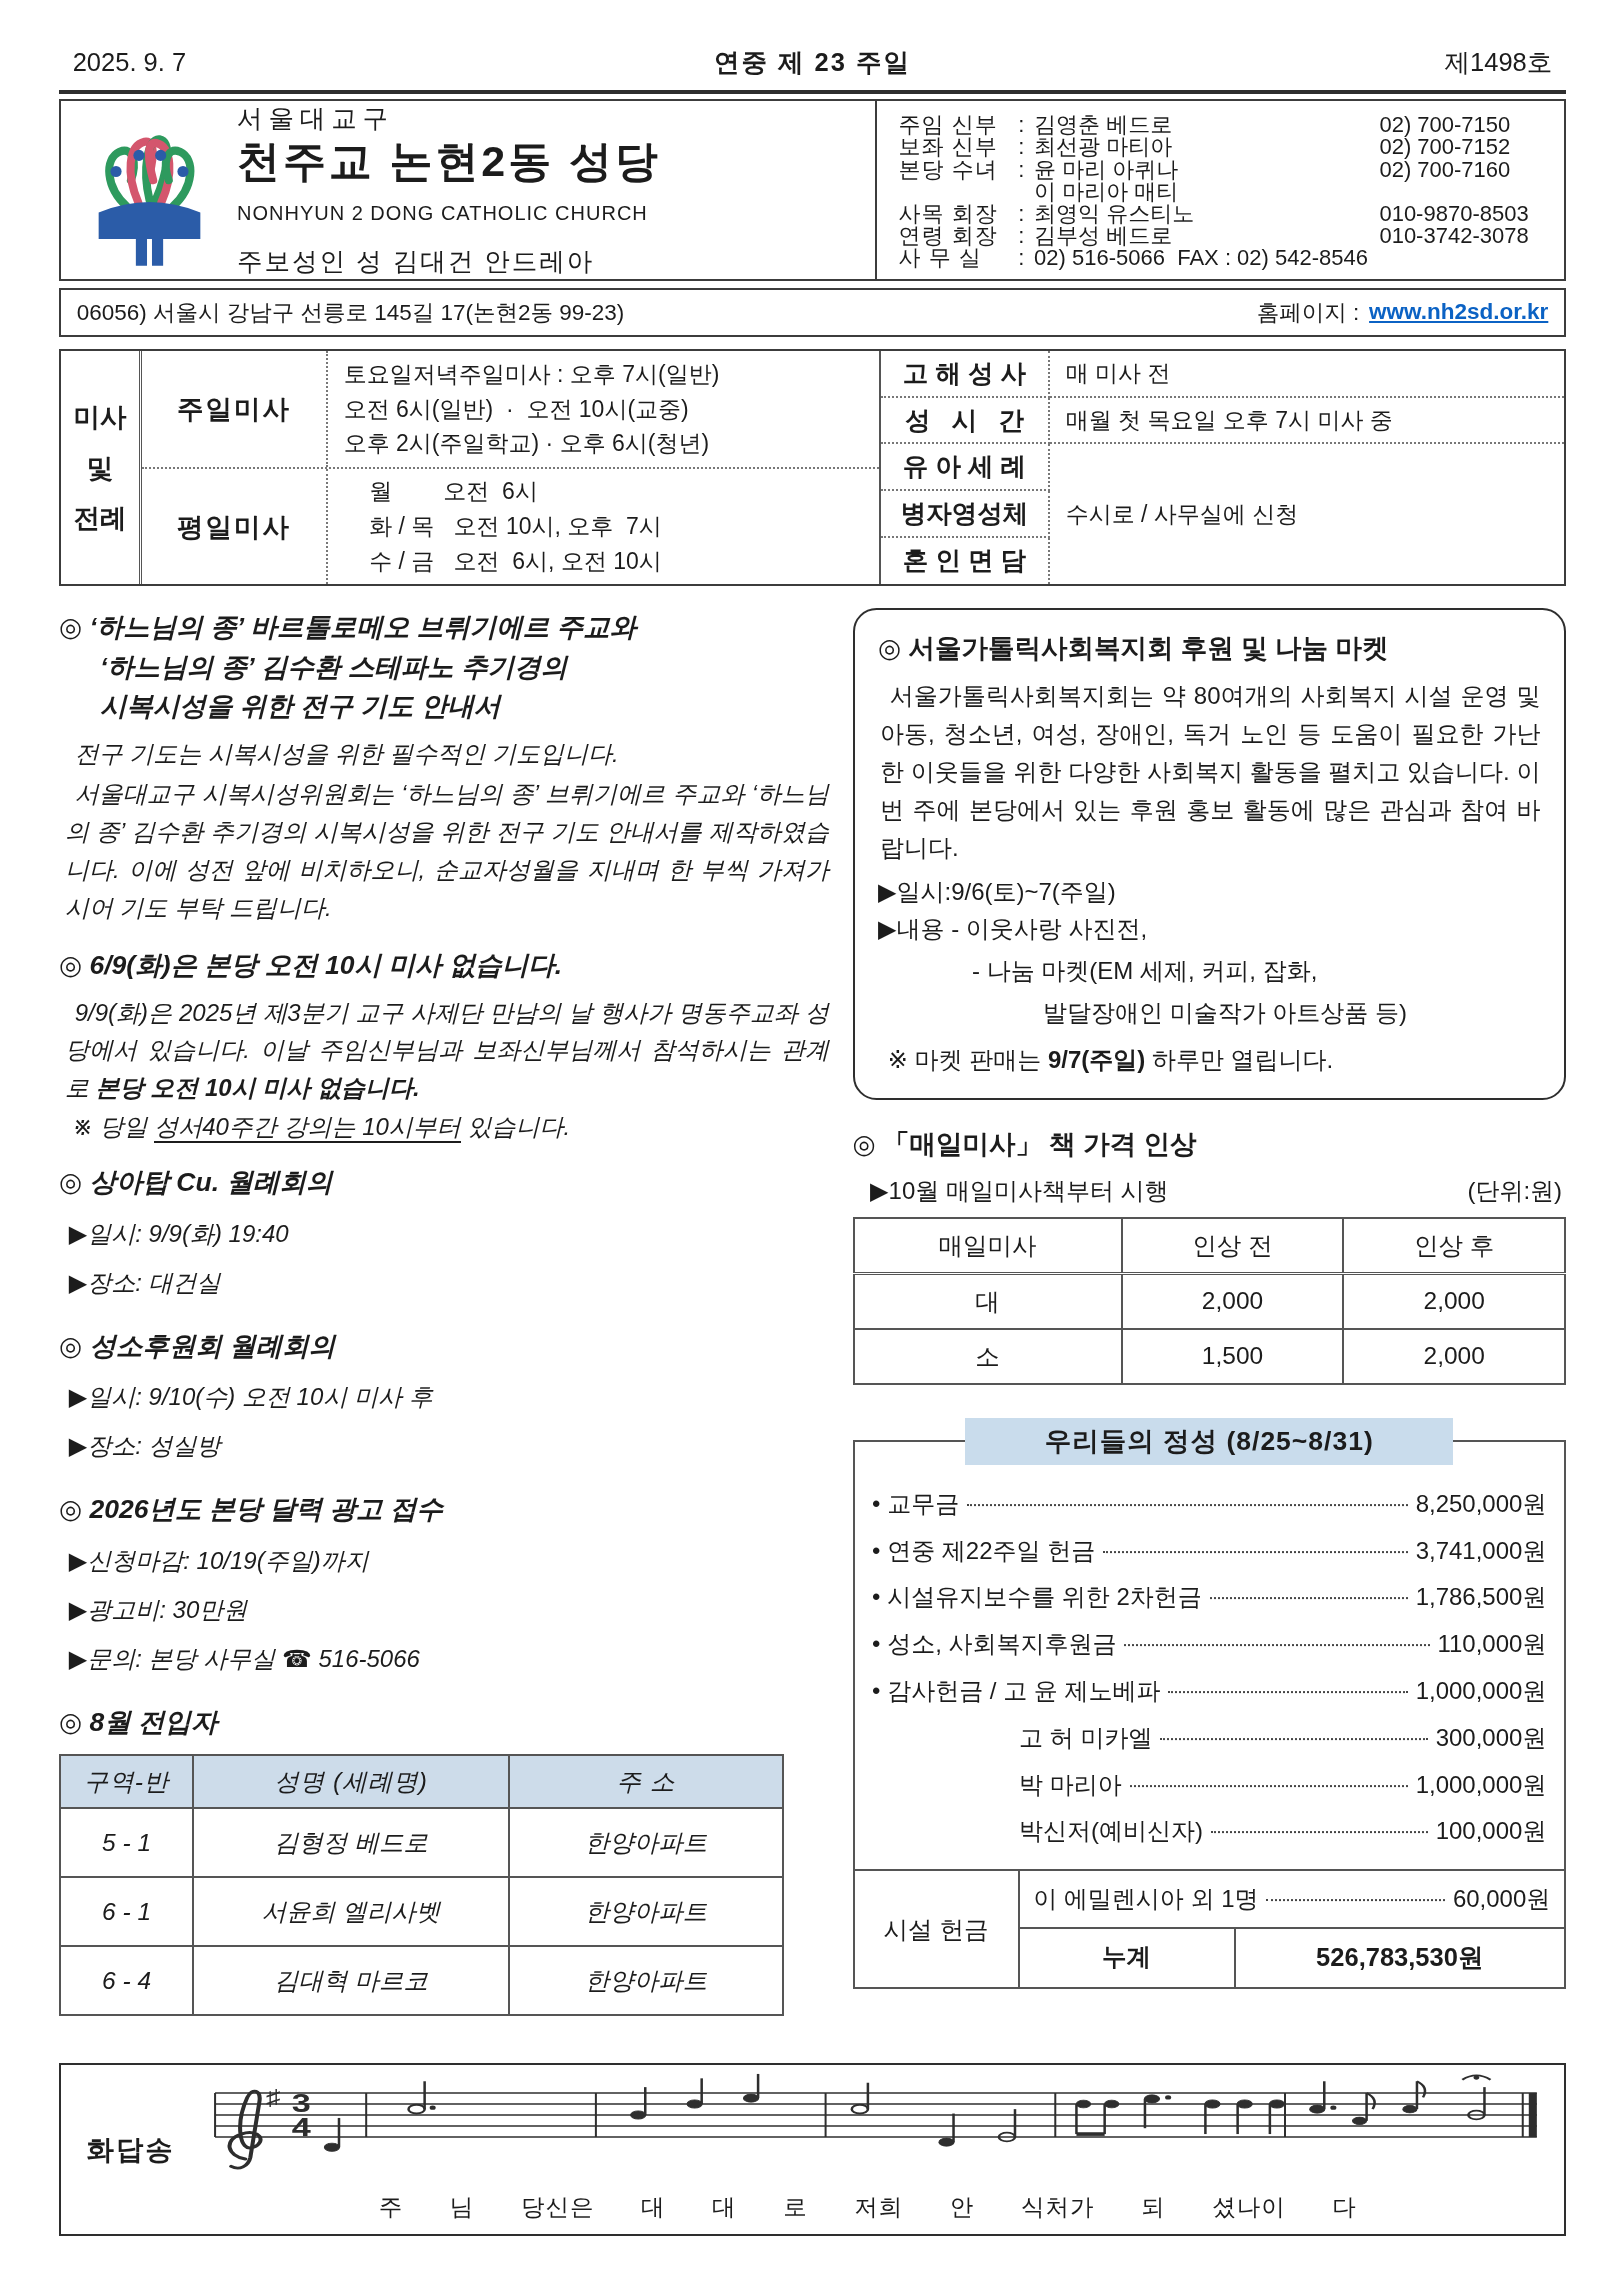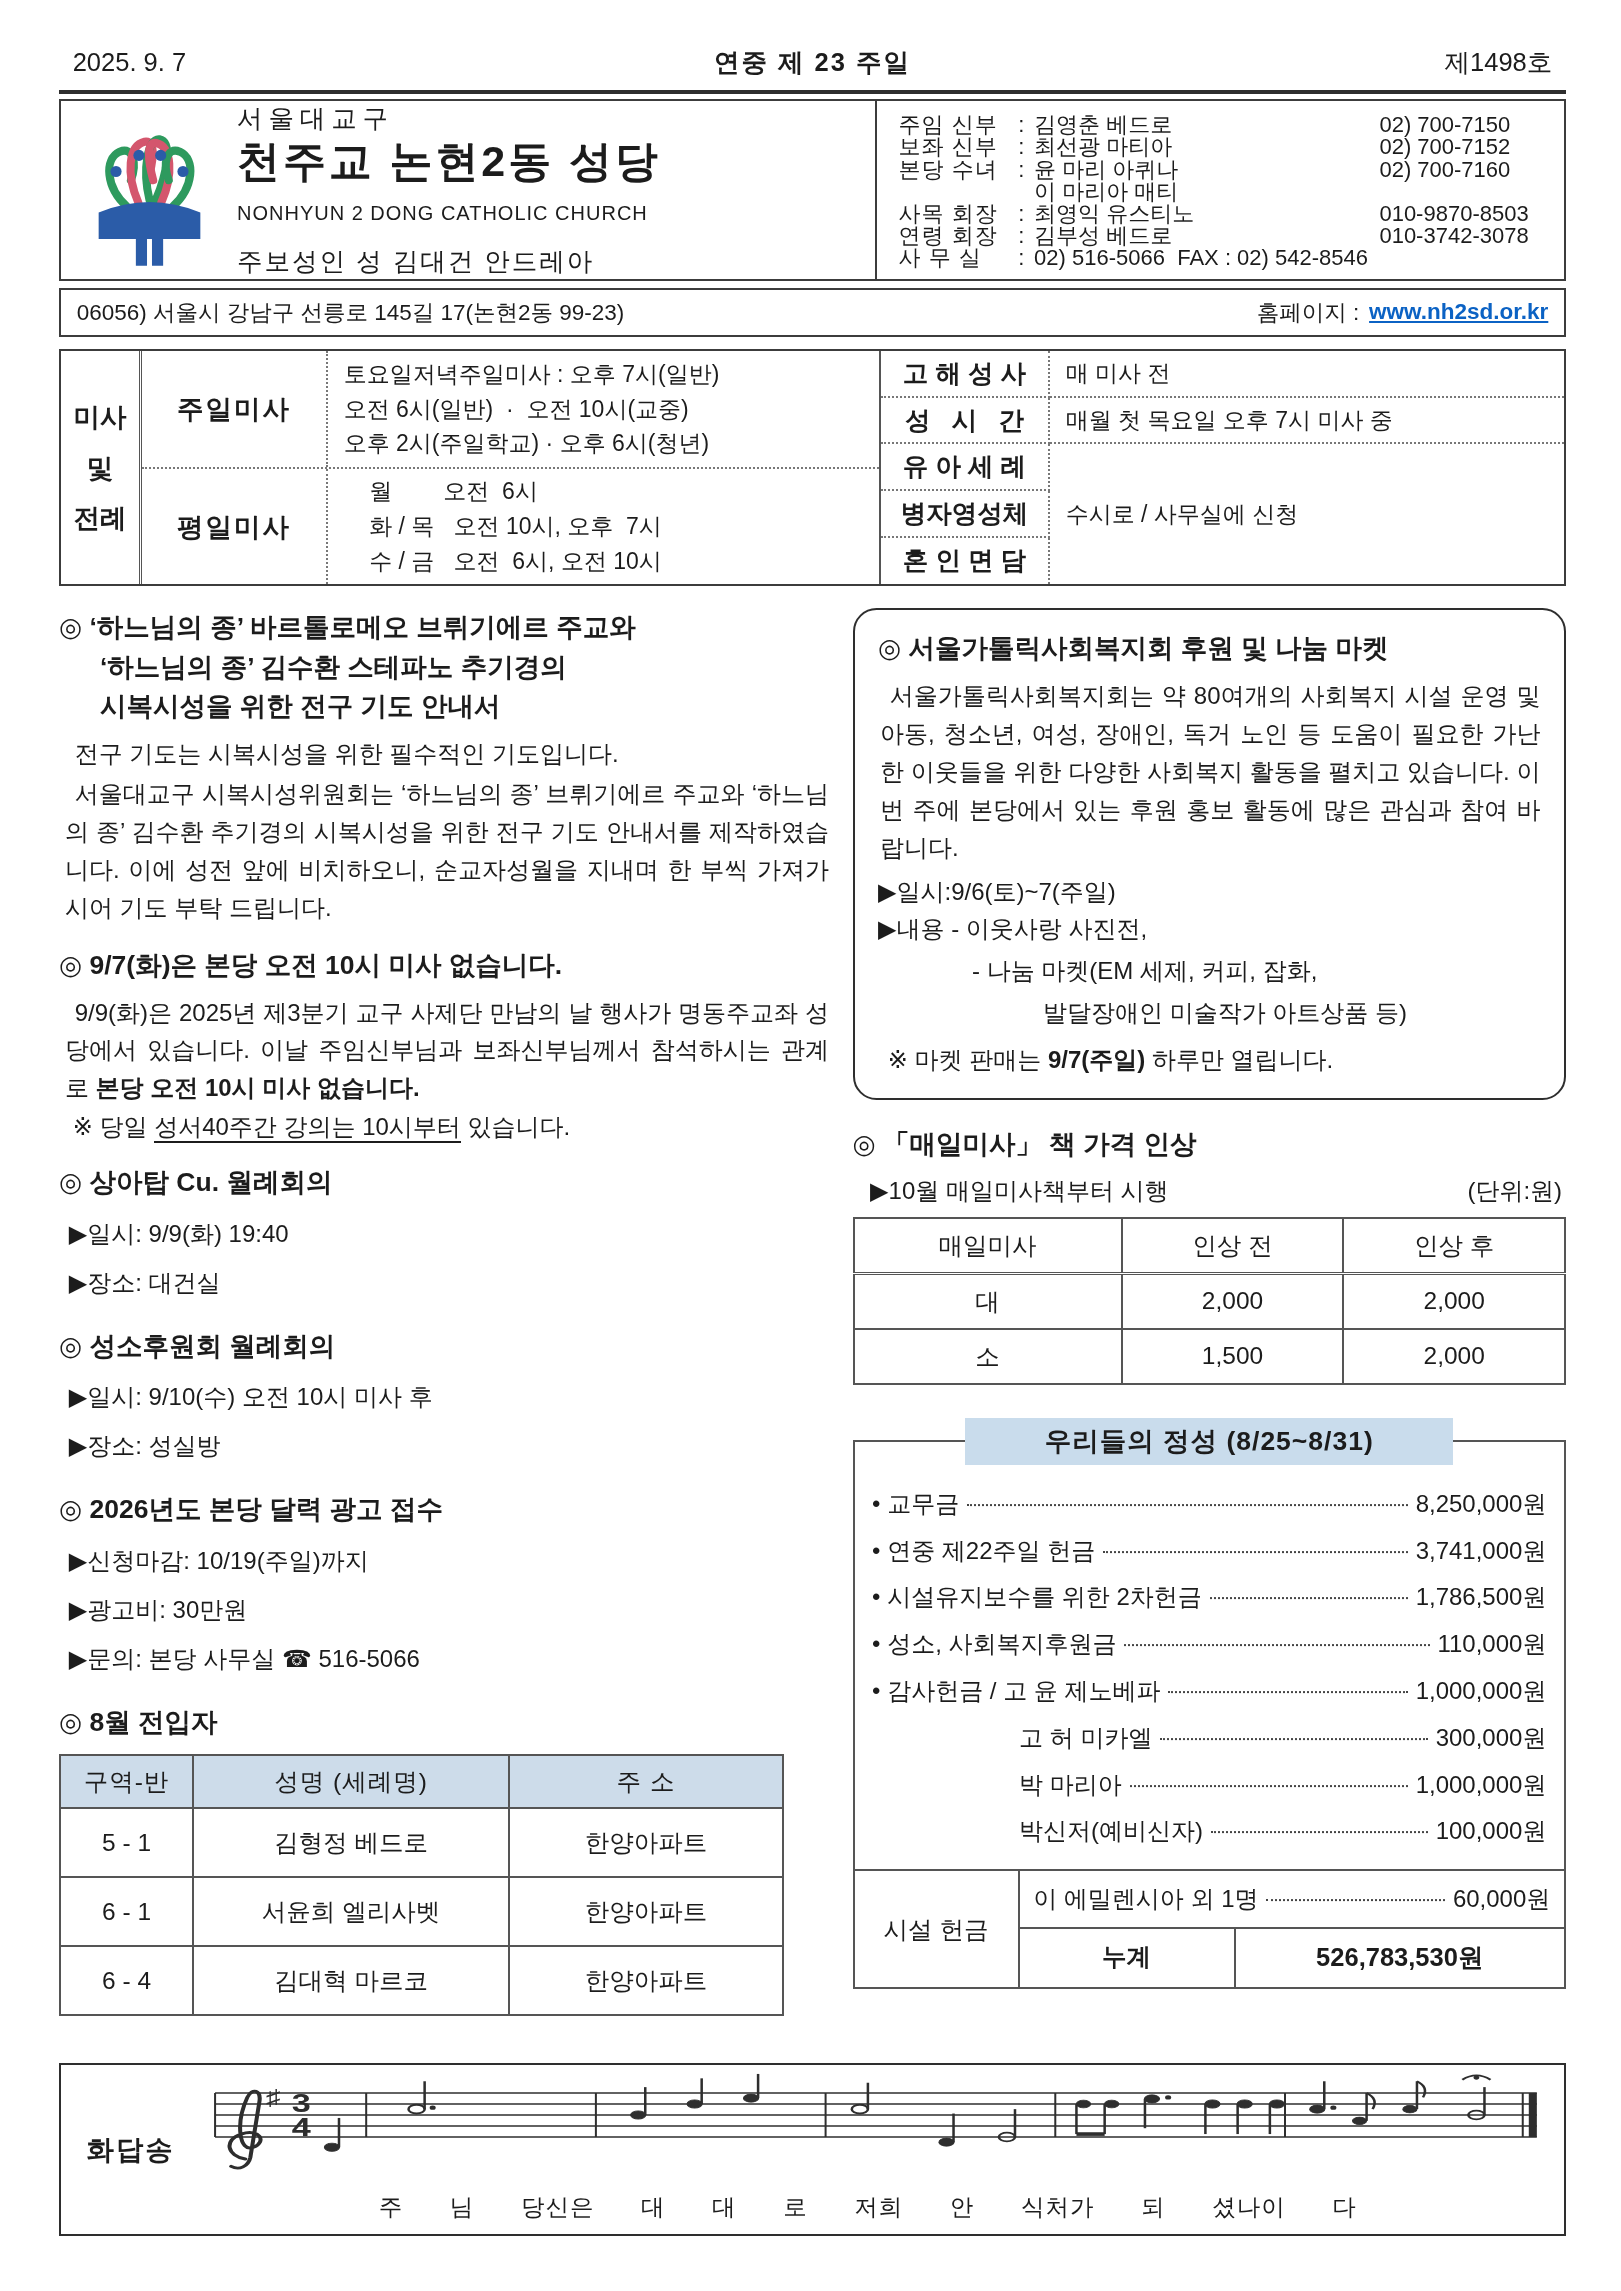--- a/index.html
+++ b/index.html
@@ -57,21 +57,21 @@
   .mass-right{flex:1;border-left:2px solid #555;display:grid;
     grid-template-columns:169px 1fr;grid-auto-rows:1fr;}
   .mr-label{display:flex;align-items:center;justify-content:center;font-size:25.5px;font-weight:bold;
     border-right:2px dotted #777;white-space:pre;}
   .mr-val{display:flex;align-items:center;padding-left:15.7px;font-size:23px;}
   .mr-b{border-bottom:2px dotted #777;}
   .mr-merged{grid-row:span 3;}
 
   
   .cols{display:flex;margin-top:21.6px;gap:23.5px;}
-  .col-l{width:770px;flex:0 0 auto;}
+  .col-l{width:770px;flex:0 0 auto;font-style:italic;}
   .col-r{flex:1;}
 
   .art{margin-bottom:19.6px;}
   .art-title{font-size:26.5px;font-weight:bold;line-height:1.5;}
   .art-title .tl2{padding-left:41px;display:block;}
   .art-body{font-size:24px;line-height:1.58;text-align:justify;margin-top:7.8px;padding-left:5.9px;}
   .art-body p{margin:0 0 2px 0;text-indent:9.8px;}
   .bold{font-weight:bold;}
   .u{border-bottom:2px solid #1c1c1c;padding-bottom:1px;}
   .note{font-size:24px;margin-top:4px;padding-left:13.7px;}
@@ -260,21 +260,21 @@
           <span class="tl2">‘하느님의 종’ 김수환 스테파노 추기경의</span>
           <span class="tl2">시복시성을 위한 전구 기도 안내서</span>
         </div>
         <div class="art-body">
           <p>전구 기도는 시복시성을 위한 필수적인 기도입니다.</p>
           <p>서울대교구 시복시성위원회는 ‘하느님의 종’ 브뤼기에르 주교와 ‘하느님의 종’ 김수환 추기경의 시복시성을 위한 전구 기도 안내서를 제작하였습니다. 이에 성전 앞에 비치하오니, 순교자성월을 지내며 한 부씩 가져가시어 기도 부탁 드립니다.</p>
         </div>
       </div>
 
       <div class="art">
-        <div class="art-title">◎ 9/7(화)은 본당 오전 10시 미사 없습니다.</div>
+        <div class="art-title">◎ 6/9(화)은 본당 오전 10시 미사 없습니다.</div>
         <div class="art-body">
           <p><span>9/9(화)은 2025년 제3분기 교구 사제단 만남의 날 행사가 명동주교좌 성당에서 있습니다. 이날 주임신부님과 보좌신부님께서 참석하시는 관계로 </span><span class="bold">본당 오전 10시 미사 없습니다.</span></p>
         </div>
         <div class="note">
           <span>※ 당일 </span><span class="u">성서40주간 강의는 10시부터</span><span> 있습니다.</span>
         </div>
       </div>
 
       <div class="art">
         <div class="art-title">◎ 상아탑 Cu. 월례회의</div>

